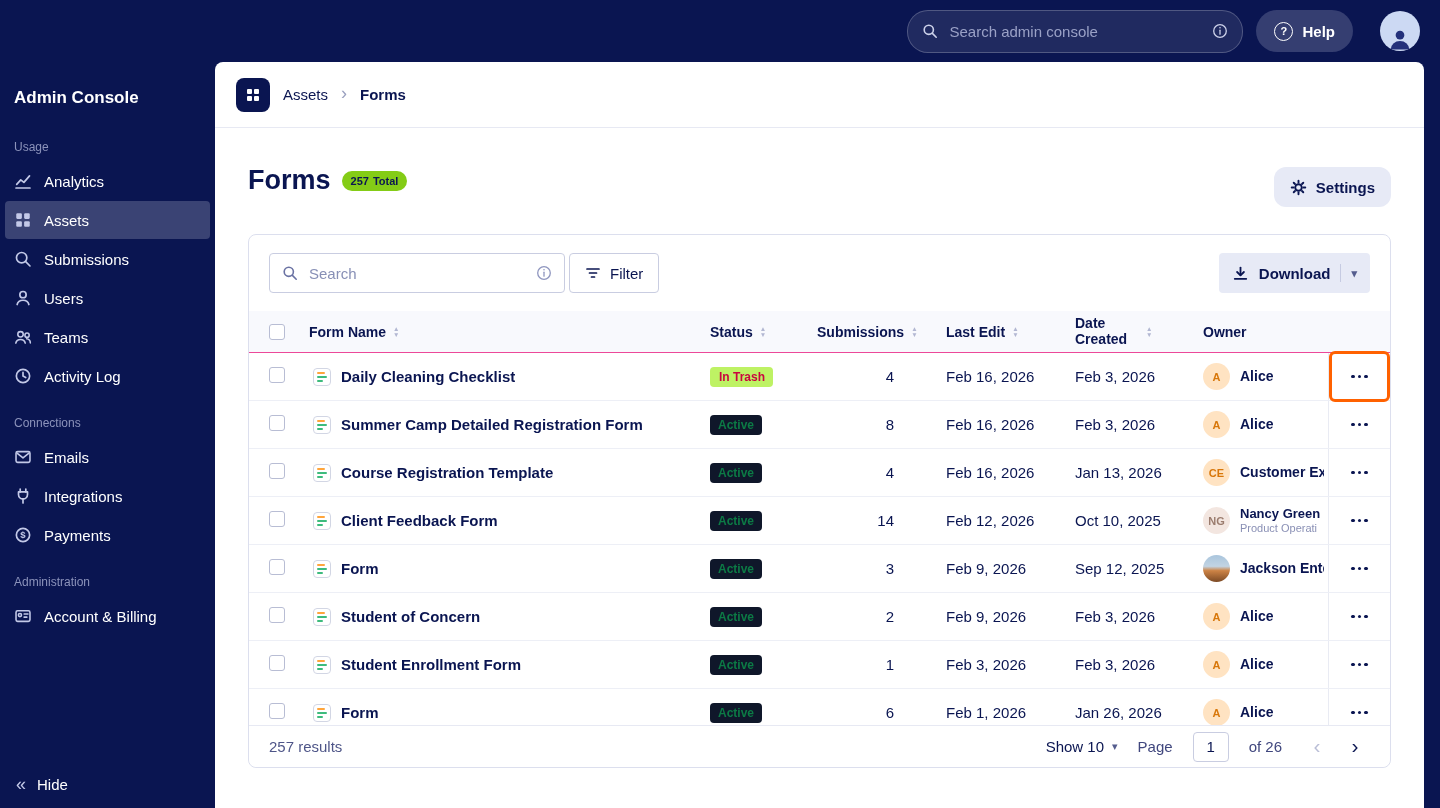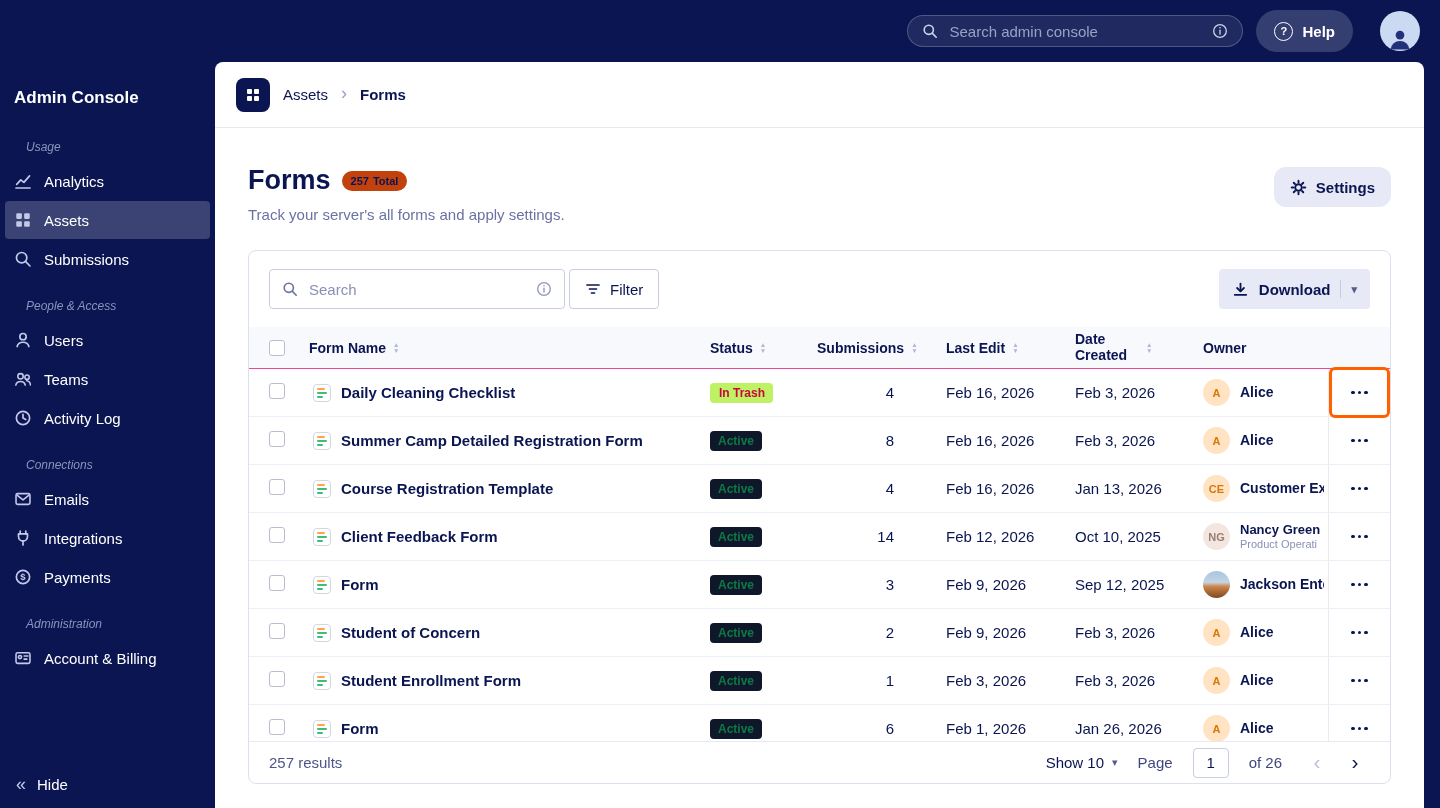--- a/index.html
+++ b/index.html
@@ -13,52 +13,52 @@
   svg { display:block; }
 
   
   .topbar { position:absolute; left:0; top:0; right:0; height:62px; display:flex; align-items:center; padding:0 20px 0 14px; }
   .logo-box { width:118px; height:42px; background:#fff; border-radius:8px; display:flex; align-items:center; justify-content:center; gap:7px; cursor:pointer; }
   .logo-glyph { position:relative; width:20px; height:20px; }
   .logo-glyph .g1 { position:absolute; left:0; bottom:0; width:13px; height:13px; background:#0a1551; border-radius:3px; }
   .logo-glyph .g2 { position:absolute; right:0; top:0; width:9px; height:9px; background:#ff6100; border-radius:2px; }
   .logo-text { font-size:19px; font-weight:800; color:#0a1551; letter-spacing:.4px; }
   .topbar-spacer { flex:1; }
-  .topbar-search { width:336px; height:32px; border-radius:21px; background:rgba(255,255,255,.09); border:1px solid rgba(255,255,255,.22); display:flex; align-items:center; gap:9px; padding:0 14px; }
+  .topbar-search { width:336px; height:43px; border-radius:21px; background:rgba(255,255,255,.09); border:1px solid rgba(255,255,255,.22); display:flex; align-items:center; gap:9px; padding:0 14px; }
   .topbar-search svg { color:#cdd2ea; }
   .topbar-search input { flex:1; min-width:0; background:transparent; border:none; outline:none; color:#fff; font-size:15px; font-family:inherit; }
   .topbar-search input::placeholder { color:#9aa1c6; }
   .info-icon { color:#8f96bf; }
   .help-btn { margin-left:13px; height:42px; border-radius:21px; background:#353e71; border:none; display:flex; align-items:center; gap:9px; padding:0 18px; color:#fff; font-size:15px; font-weight:700; cursor:pointer; font-family:inherit; }
   .help-q { width:19px; height:19px; border-radius:50%; border:1.7px solid #fff; display:flex; align-items:center; justify-content:center; font-size:11px; font-weight:800; }
   .topbar-avatar { margin-left:27px; width:40px; height:40px; border-radius:50%; background:#ccd9f3; display:flex; align-items:flex-end; justify-content:center; overflow:hidden; cursor:pointer; color:#23307a; }
 
   
   .sidebar { position:absolute; left:0; top:62px; width:215px; bottom:0; color:#fff; }
   .sidebar-title { padding:26px 14px 12px; font-size:17px; font-weight:700; }
   .side-item { margin:1px 5px; height:38px; border-radius:4px; display:flex; align-items:center; gap:12px; padding:0 9px; font-size:15px; color:#fff; cursor:pointer; white-space:nowrap; }
   .side-item.active { background:#3a4374; }
   .side-icon { width:18px; height:18px; color:#c3c9e8; display:flex; flex:none; }
   .side-icon svg { width:18px; height:18px; }
-  .side-section-label { padding:20px 26px 7px; font-size:12px; color:#8c93bb;font-style:italic; }
+  .side-section-label { padding:20px 14px 7px; font-size:12px; color:#8c93bb; }
   .hide-row { position:absolute; bottom:0; left:0; right:0; height:48px; display:flex; align-items:center; gap:11px; padding:0 16px; font-size:15px; color:#fff; cursor:pointer; }
   .hide-icon { font-size:18px; color:#c3c9e8; line-height:1; }
 
   
   .main { position:absolute; left:215px; top:62px; width:1209px; height:746px; background:#fff; border-radius:8px 8px 0 0; overflow:hidden; }
   .breadcrumb-bar { height:66px; border-bottom:1px solid #e7e9f3; display:flex; align-items:center; gap:13px; padding:0 21px; }
   .bc-icon { width:34px; height:34px; background:#0a1551; border-radius:8px; display:flex; align-items:center; justify-content:center; color:#fff; cursor:pointer; }
   .bc-link { font-size:15px; color:#0a1551; cursor:pointer; }
   .bc-sep { color:#9aa0bf; font-size:18px; line-height:1; padding-bottom:3px; }
   .bc-current { font-size:15px; font-weight:700; }
 
   .page-head { display:flex; align-items:flex-start; justify-content:space-between; padding:37px 33px 0; }
   .title-row { display:flex; align-items:center; gap:11px; }
   .page-title { font-size:27px; font-weight:800; margin:0; }
-  .total-badge { background:#c2410c; border-radius:10px; padding:4px 9px; font-size:11px; display:flex; gap:4px; color:#0a1551; }
+  .total-badge { background:#84cc16; border-radius:10px; padding:4px 9px; font-size:11px; display:flex; gap:4px; color:#0a1551; }
   .total-badge b { font-weight:800; }
   .total-badge span { font-weight:600; }
   .page-subtitle { margin:10px 0 0; font-size:15px; color:#6a72a3; }
   .settings-btn { height:40px; background:#e7eaf6; border:none; border-radius:12px; display:flex; align-items:center; gap:9px; padding:6px 16px; font-size:15px; font-weight:600; color:#0a1551; cursor:pointer; font-family:inherit; margin-top:2px; }
 
   
   .table-card { position:relative; margin:27px 33px 0; height:534px; border:1px solid #dcdfee; border-radius:8px; overflow:hidden; }
   .card-toolbar { display:flex; align-items:flex-end; padding:18px 20px; }
   .search-box { width:296px; height:40px; border:1px solid #c9cde1; border-radius:4px; display:flex; align-items:center; gap:9px; padding:0 12px; color:#6a72a3; }
   .search-box input { flex:1; min-width:0; border:none; outline:none; font-size:15px; color:#0a1551; font-family:inherit; background:transparent; }
@@ -179,21 +179,20 @@
       </div>
       <div class="side-item">
         <span class="side-icon">
           <svg viewBox="0 0 16 16" fill="none" stroke="currentColor" stroke-width="1.5" stroke-linecap="round">
             <circle cx="6.8" cy="6.8" r="4.6"></circle>
             <line x1="10.4" y1="10.4" x2="14.2" y2="14.2"></line>
           </svg>
         </span>
         <span class="side-label">Submissions</span>
       </div>
-      <div class="side-section-label">People &amp; Access</div>
       <div class="side-item">
         <span class="side-icon">
           <svg viewBox="0 0 16 16" fill="none" stroke="currentColor" stroke-width="1.5" stroke-linecap="round">
             <circle cx="8" cy="5" r="2.8"></circle>
             <path d="M2.8 13.8 a5.3 4.7 0 0 1 10.4 0"></path>
           </svg>
         </span>
         <span class="side-label">Users</span>
       </div>
       <div class="side-item">
@@ -283,21 +282,20 @@
 
   <div class="page-head">
     <div class="page-head-left">
       <div class="title-row">
         <h1 class="page-title">Forms</h1>
         <span class="total-badge">
           <b>257</b>
           <span>Total</span>
         </span>
       </div>
-      <p class="page-subtitle">Track your server's all forms and apply settings.</p>
     </div>
     <button class="settings-btn">
       <span>
         <svg width="17" height="17" viewBox="0 0 16 16" fill="none" stroke="currentColor" stroke-width="1.8" stroke-linecap="round">
             <line x1="8" y1="1.6" x2="8" y2="3.3"></line>
             <line x1="8" y1="12.7" x2="8" y2="14.4"></line>
             <line x1="1.6" y1="8" x2="3.3" y2="8"></line>
             <line x1="12.7" y1="8" x2="14.4" y2="8"></line>
             <line x1="3.5" y1="3.5" x2="4.7" y2="4.7"></line>
             <line x1="11.3" y1="11.3" x2="12.5" y2="12.5"></line>

